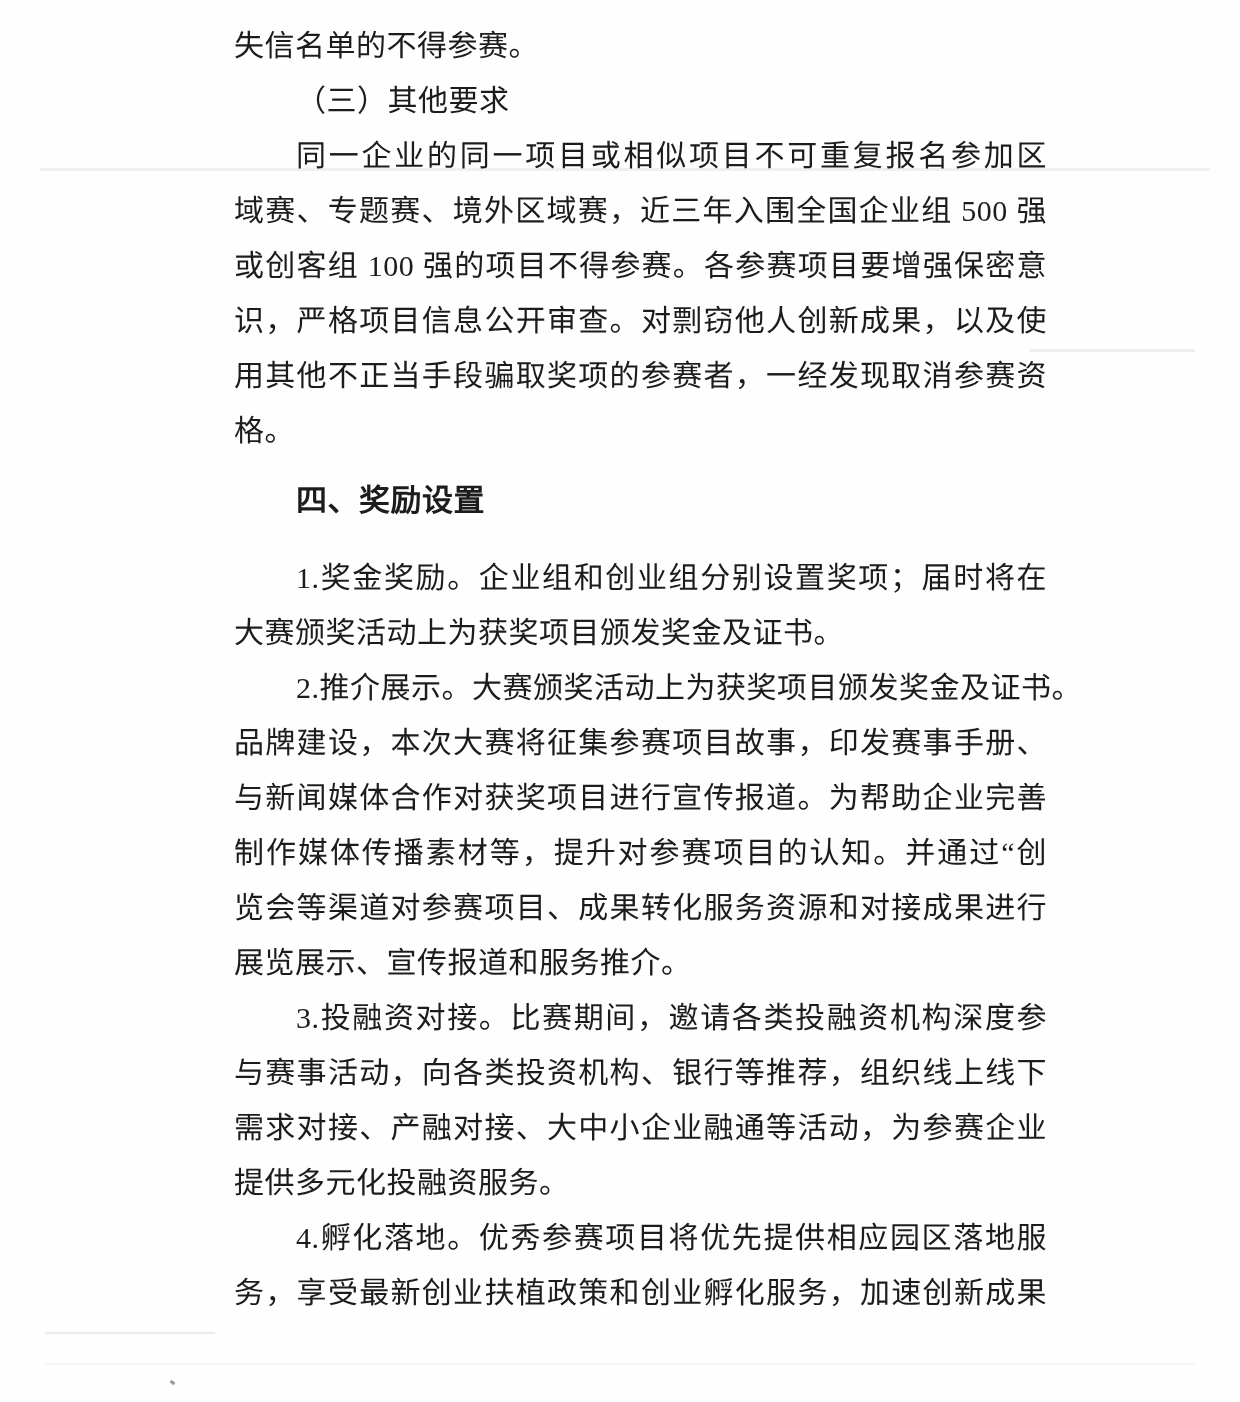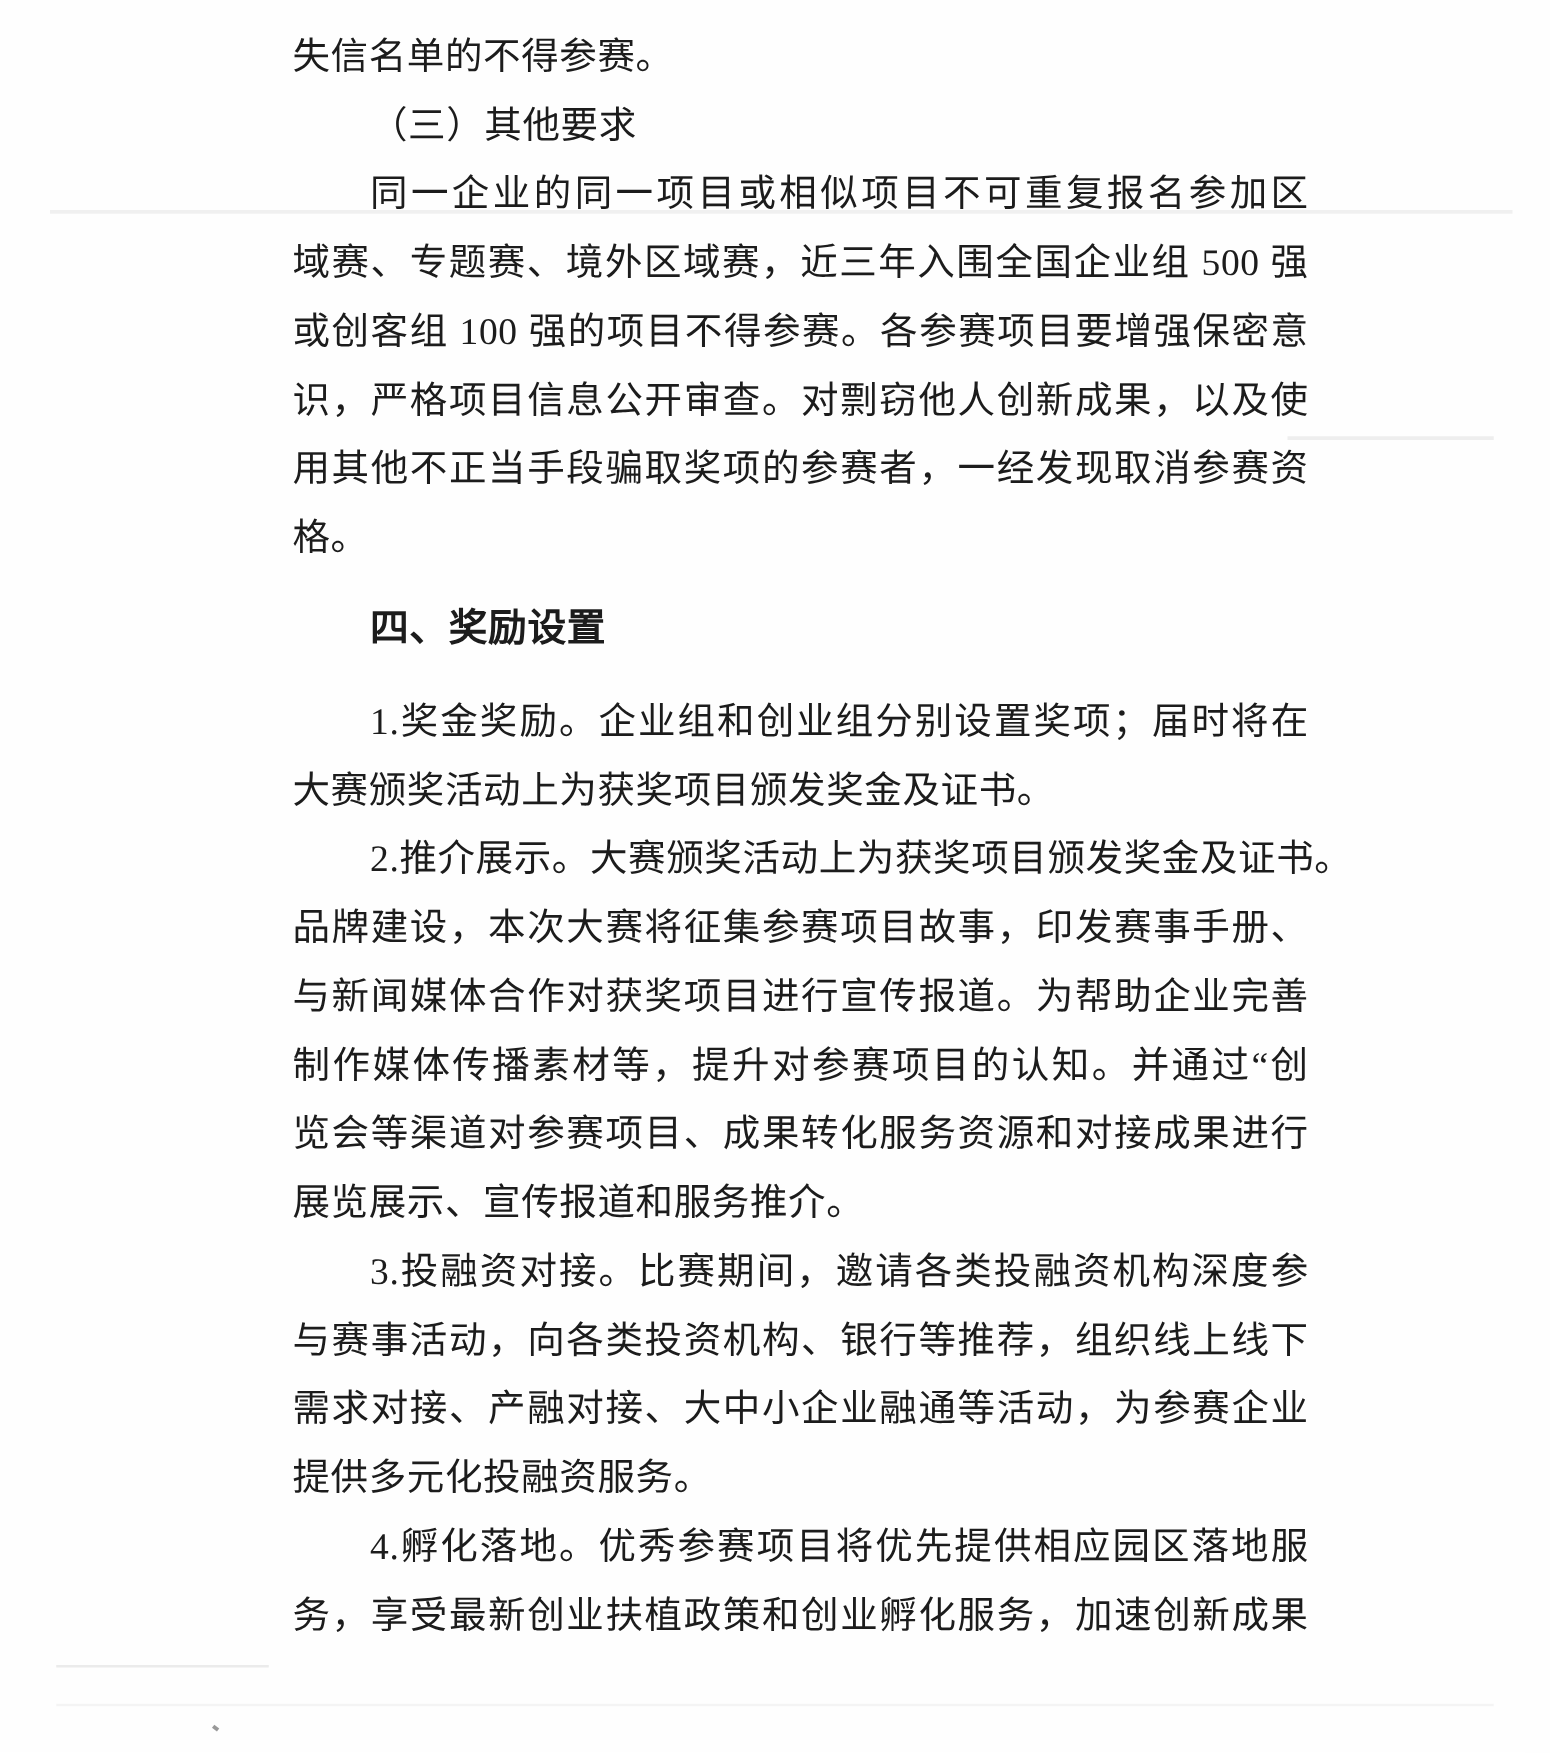--- a/index.html
+++ b/index.html
@@ -36,21 +36,21 @@
     text-align-last: justify;
     text-justify: inter-character;
   }
   .line.indent {
     text-indent: 62px;
   }
   .line.heading {
     font-weight: bold;
     font-size: 31px;
     margin: 17px 0 20px 0;
-    font-family: Liberation Sans, sans-serif;
+    font-family: Liberation Mono, monospace;
   }
   .line .b {
     font-weight: normal;
   }
   
   .artifact {
     position: absolute;
     pointer-events: none;
   }
   .art1 { top: 168px;  left: 40px;   width: 1170px; height: 3px; background: rgba(120,120,120,0.10); }

